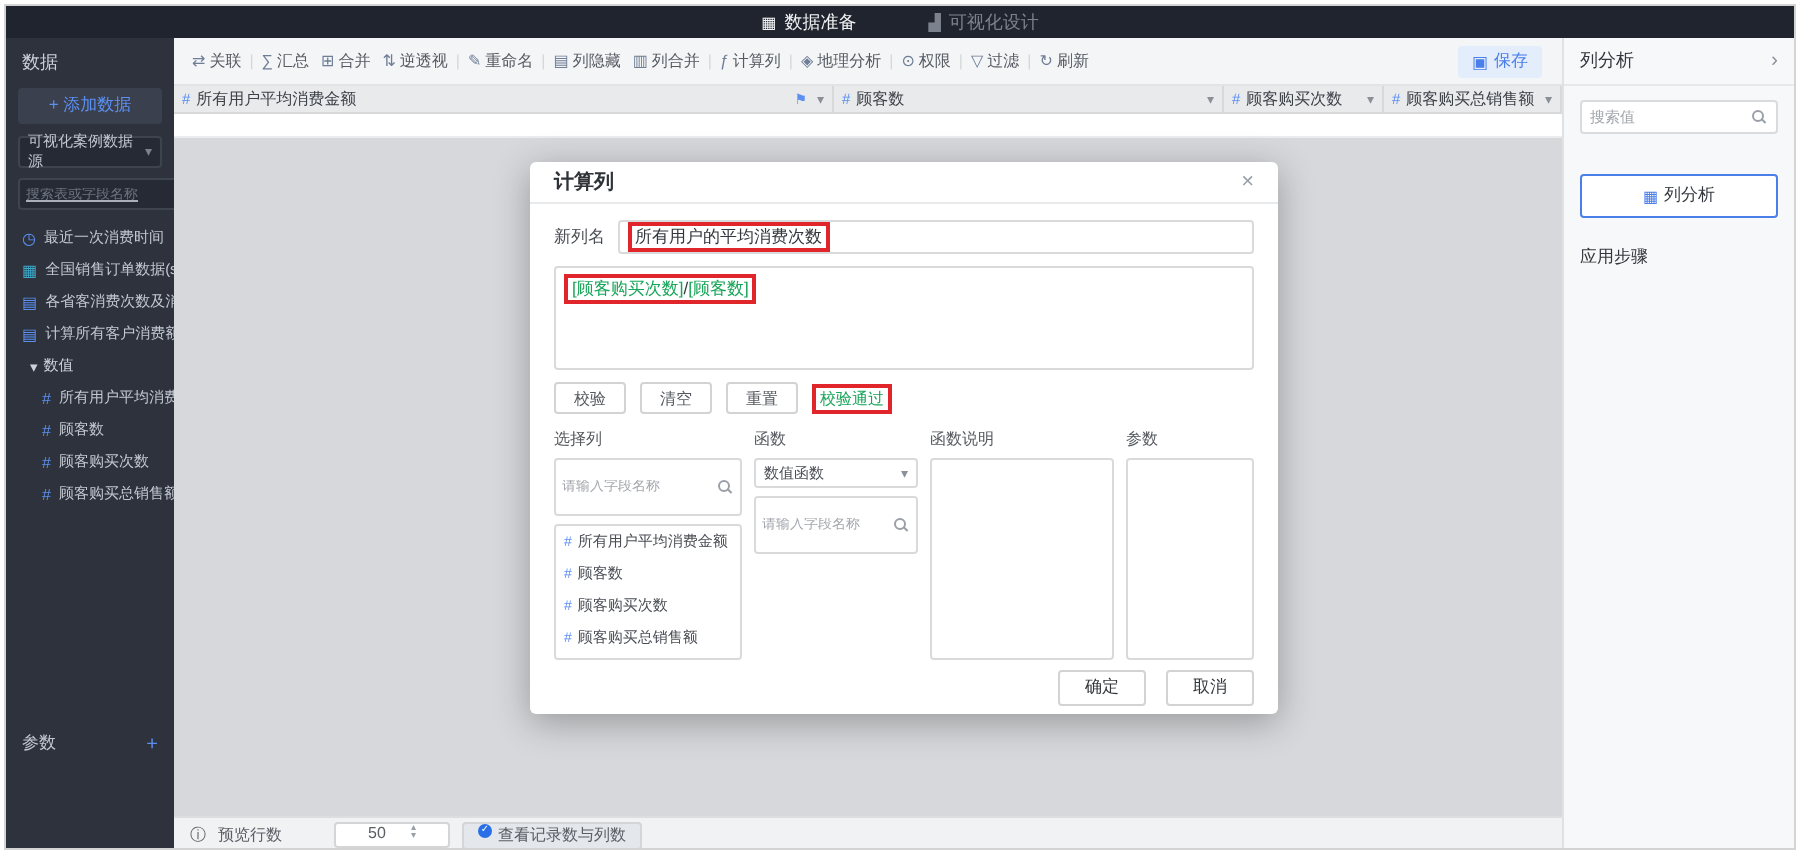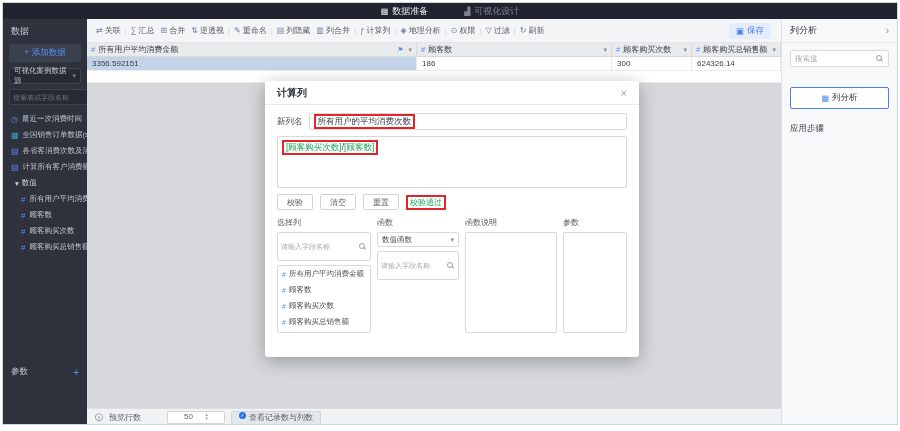--- a/index.html
+++ b/index.html
@@ -268,26 +268,20 @@
           <span>顾客购买次数</span>
           <span class="caret">▾</span>
         </div>
         <div class="th" style="flex:1;">
           <span class="hash">#</span>
           <span>顾客购买总销售额</span>
           <span class="caret">▾</span>
         </div>
       </div>
 
-      <div class="trow">
-        <div class="td sel" style="width:330px;">3356.592151</div>
-        <div class="td" style="width:195px;">186</div>
-        <div class="td" style="width:80px;">300</div>
-        <div class="td" style="flex:1;">624326.14</div>
-      </div>
       <div class="trow-empty"></div>
 
       <div class="canvas"></div>
 
       <div class="bottombar">
         <span>ⓘ</span>
         <span>预览行数</span>
         <div class="pv-box">
           <span class="num">50</span>
           <span class="steps">
@@ -380,15 +374,19 @@
         <div class="m-col c3 m-colheight">
           <span class="lbl">函数说明</span>
           <div class="m-emptybox"></div>
         </div>
         <div class="m-col c4 m-colheight">
           <span class="lbl">参数</span>
           <div class="m-emptybox"></div>
         </div>
       </div>
     </div>
+    <div class="m-foot">
+      <div class="fbtn">确定</div>
+      <div class="fbtn">取消</div>
+    </div>
   </div>
 
 </div>
 
 </body></html>

